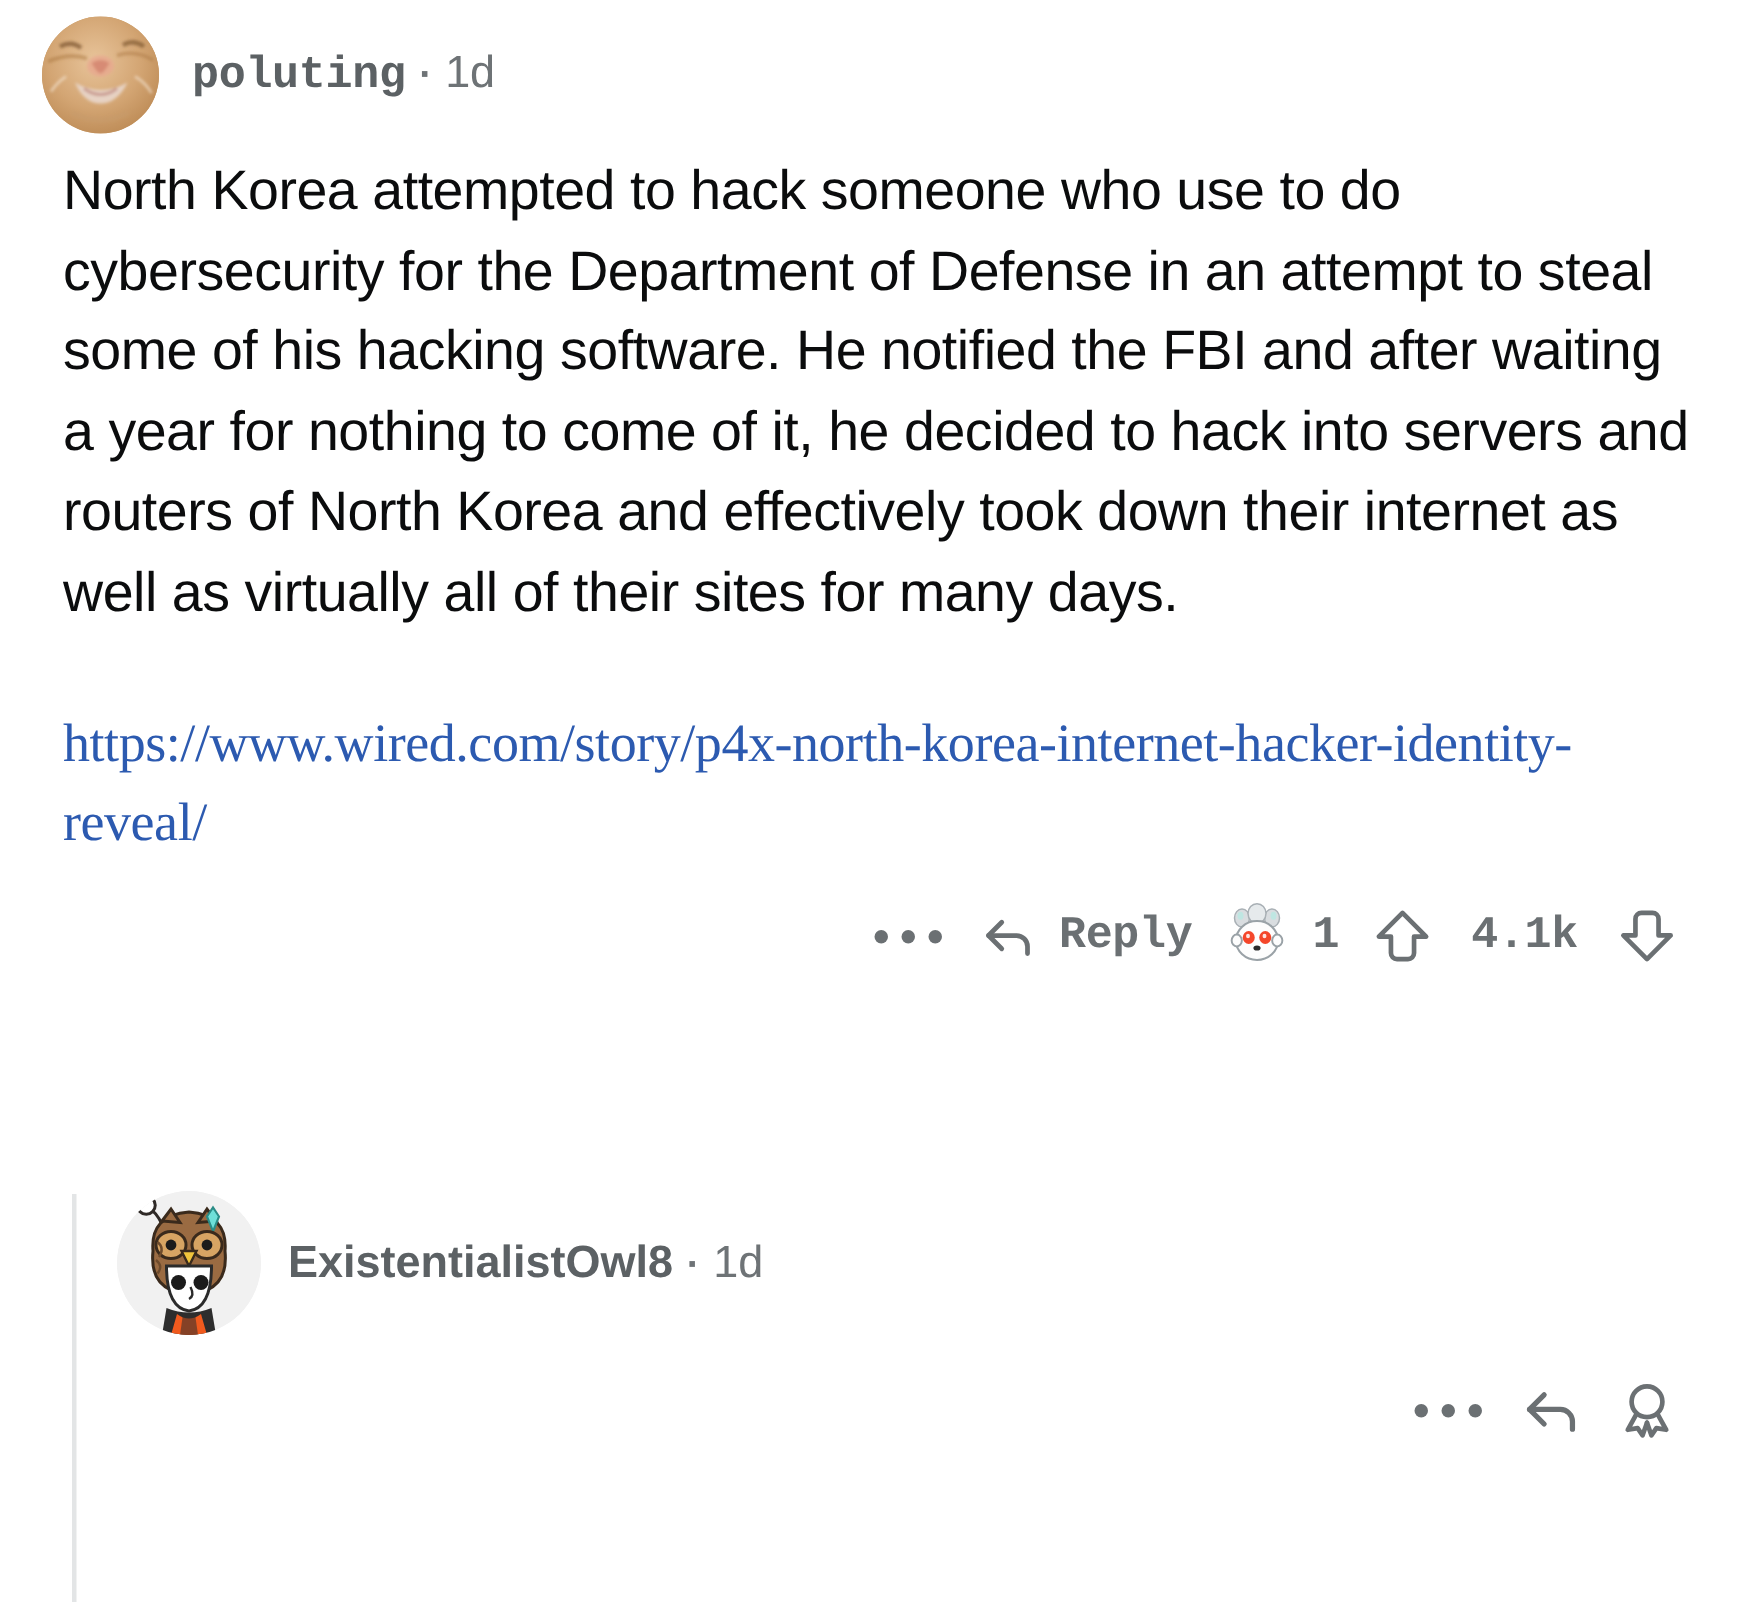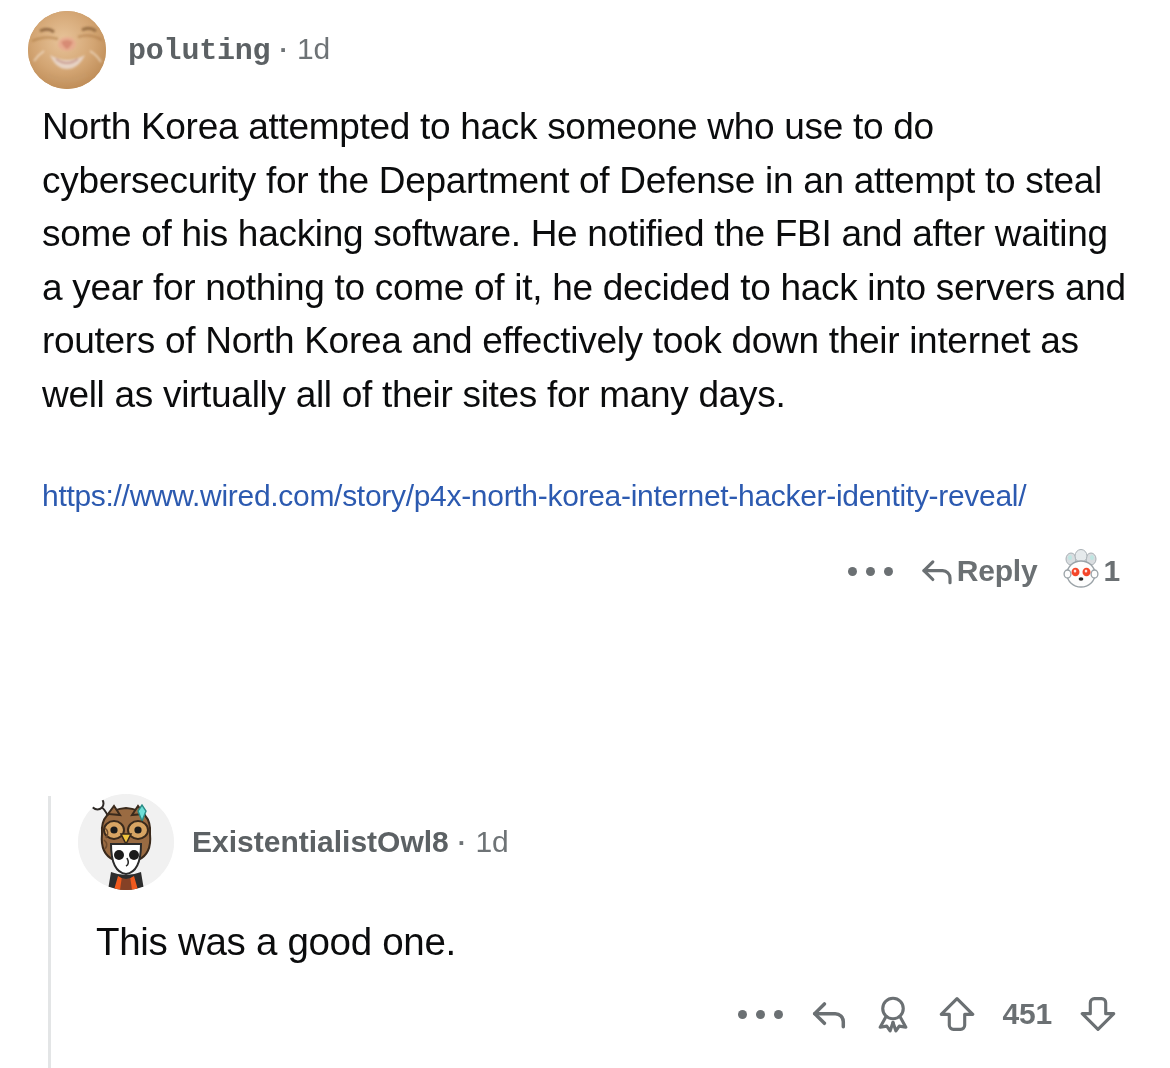--- a/index.html
+++ b/index.html
@@ -65,51 +65,52 @@
     line-height: 53.5px;
     color: #0b0c0d;
     letter-spacing: -0.3px;
     max-width: 1090px;
   }
 
   .comment-link {
     display: block;
     padding: 0 38px 0 42px;
     margin-top: 48px;
-    font-size: 30px;
+    font-size: 36px;
     line-height: 53px;
     color: #2c5ab0;
     letter-spacing: -0.3px;
     text-decoration: none;
     word-break: break-word;
     max-width: 1030px;
     cursor: pointer;
+    font-family: Liberation Serif, serif;
   }
 
   
   .action-bar {
     display: flex;
     align-items: center;
     justify-content: flex-end;
     gap: 0;
     padding-right: 40px;
     margin-top: 22px;
   }
   .act {
     display: flex;
     align-items: center;
-    gap: 0;
+    gap: 14px;
     color: #6b7073;
     font-size: 30px;
     font-weight: 700;
     letter-spacing: -0.2px;
     cursor: pointer;
     background: none;
     border: 0;
-    font-family: Liberation Sans, sans-serif;
+    font-family: Liberation Mono, monospace;
     padding: 4px 10px;
   }
   .act .count { color: #6b7073; font-weight: 700; }
   .act svg { display: block; }
 
   .dots {
     display: flex;
     align-items: center;
     gap: 9px;
     padding: 10px 14px;
@@ -268,20 +269,37 @@
             <ellipse cx="28.5" cy="24" rx="4" ry="4.3" fill="#f4462a"></ellipse>
             <ellipse cx="17" cy="23" rx="1.3" ry="1.5" fill="#ffffff" opacity="0.85"></ellipse>
             <ellipse cx="28" cy="23" rx="1.3" ry="1.5" fill="#ffffff" opacity="0.85"></ellipse>
             <ellipse cx="23" cy="31" rx="2.4" ry="1.7" fill="#2b2b2b"></ellipse>
           </g>
         </svg>
       </span>
       <span class="count">1</span>
     </button>
 
+    <div class="vote-group">
+      <button class="act">
+        <span>
+          <svg width="44" height="44" viewBox="0 0 24 24" fill="none" stroke="#6b7073" stroke-width="1.7" stroke-linejoin="round" stroke-linecap="round">
+            <path d="M12 3.6 L20.6 12.2 H16.2 V18.2 a2.2 2.2 0 0 1 -2.2 2.2 h-4 a2.2 2.2 0 0 1 -2.2 -2.2 V12.2 H3.4 Z"></path>
+          </svg>
+        </span>
+      </button>
+      <span class="act count">4.1k</span>
+      <button class="act">
+        <span>
+          <svg width="44" height="44" viewBox="0 0 24 24" fill="none" stroke="#6b7073" stroke-width="1.7" stroke-linejoin="round" stroke-linecap="round">
+            <path d="M12 20.4 L3.4 11.8 H7.8 V5.8 a2.2 2.2 0 0 1 2.2 -2.2 h4 a2.2 2.2 0 0 1 2.2 2.2 V11.8 H20.6 Z"></path>
+          </svg>
+        </span>
+      </button>
+    </div>
   </div>
 </div>
 
 <div class="reply-wrap">
   <div class="thread-line"></div>
 
   <div class="reply-inner">
     <div class="reply-header">
 
       <div class="avatar-owl">
@@ -318,21 +336,20 @@
         </svg>
       </div>
 
       <div class="reply-byline">
         <span class="uname">ExistentialistOwl8</span>
         <span class="dot-sep">·</span>
         <span class="age">1d</span>
       </div>
     </div>
 
-    <div class="reply-body">This was a good one.</div>
 
     <div class="action-bar reply-actions">
 
       <div class="dots">
         <i></i>
           <i></i>
           <i></i>
       </div>
 
       <button class="act">
@@ -347,32 +364,15 @@
       <button class="act">
         <span>
           <svg width="44" height="44" viewBox="0 0 24 24" fill="none" stroke="#6b7073" stroke-width="1.7" stroke-linejoin="round" stroke-linecap="round">
             <circle cx="12" cy="9" r="5.6"></circle>
             <path d="M8.2 13.4 L5 19.2 L8.6 18.6 L10.4 21.2 L12 16.6"></path>
             <path d="M15.8 13.4 L19 19.2 L15.4 18.6 L13.6 21.2 L12 16.6"></path>
           </svg>
         </span>
       </button>
 
-      <div class="vote-group">
-        <button class="act">
-          <span>
-            <svg width="44" height="44" viewBox="0 0 24 24" fill="none" stroke="#6b7073" stroke-width="1.7" stroke-linejoin="round" stroke-linecap="round">
-              <path d="M12 3.6 L20.6 12.2 H16.2 V18.2 a2.2 2.2 0 0 1 -2.2 2.2 h-4 a2.2 2.2 0 0 1 -2.2 -2.2 V12.2 H3.4 Z"></path>
-            </svg>
-          </span>
-        </button>
-        <span class="act count">451</span>
-        <button class="act">
-          <span>
-            <svg width="44" height="44" viewBox="0 0 24 24" fill="none" stroke="#6b7073" stroke-width="1.7" stroke-linejoin="round" stroke-linecap="round">
-              <path d="M12 20.4 L3.4 11.8 H7.8 V5.8 a2.2 2.2 0 0 1 2.2 -2.2 h4 a2.2 2.2 0 0 1 2.2 2.2 V11.8 H20.6 Z"></path>
-            </svg>
-          </span>
-        </button>
-      </div>
     </div>
   </div>
 </div>
 
 </body></html>

